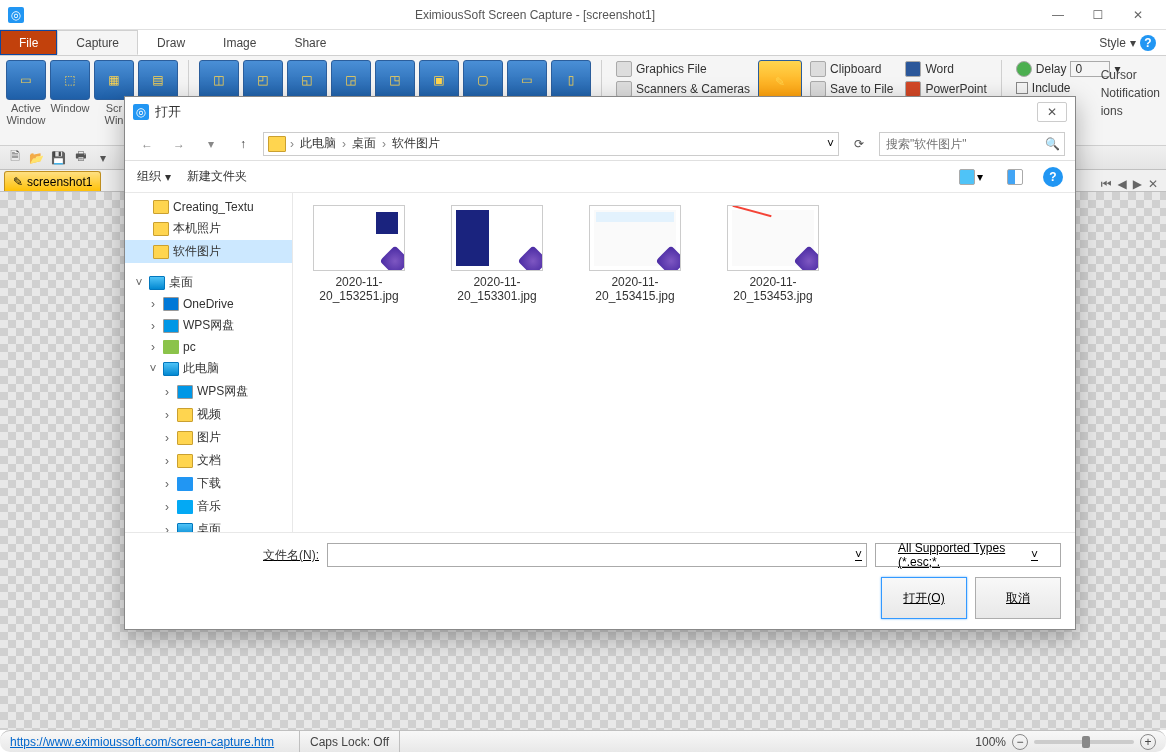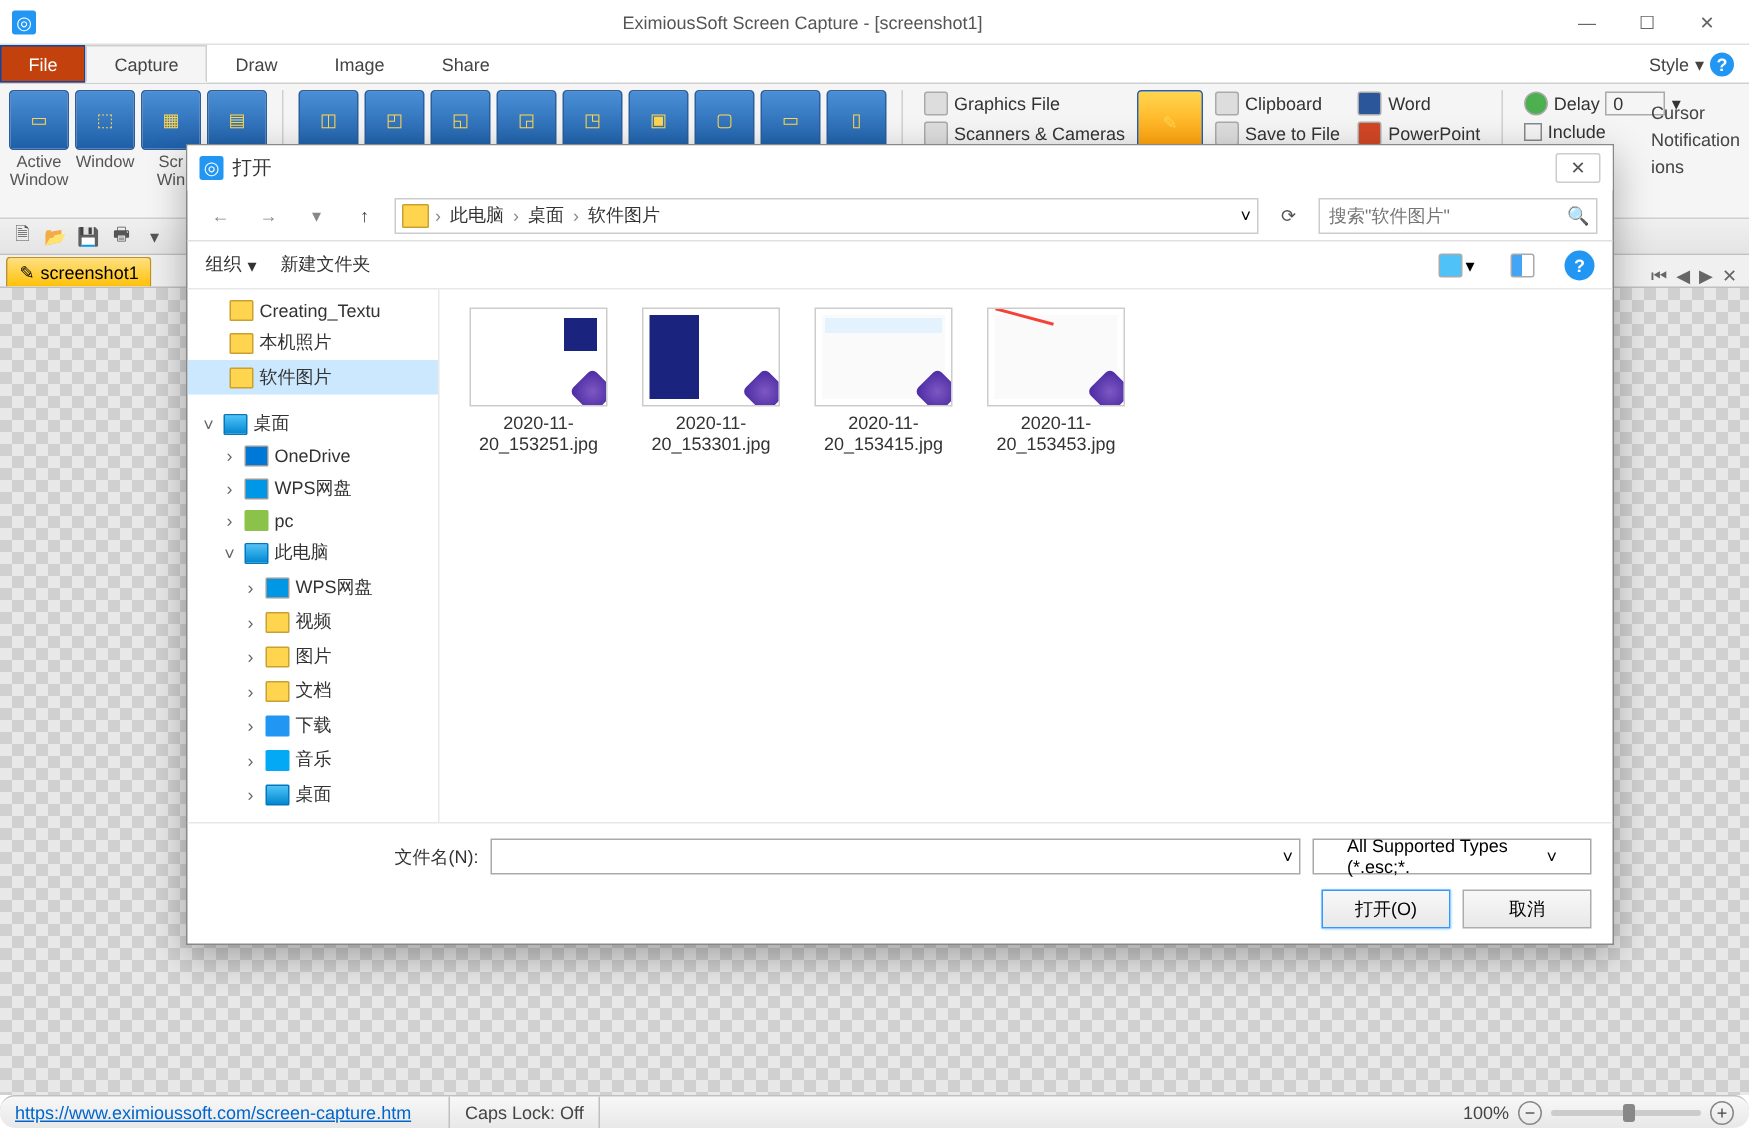--- a/index.html
+++ b/index.html
@@ -80,34 +80,34 @@
 .dlgtree { width: 168px; border-right: 1px solid #e8e8e8; overflow: auto; padding: 4px 0; }
 .dlgtree .node { display: flex; align-items: center; gap: 4px; padding: 3px 4px; color: #333; cursor: pointer; white-space: nowrap; }
 .dlgtree .node .exp { width: 12px; text-align: center; color: #666; }
 .dlgtree .node.selected { background: #cce8ff; }
 .dlgtree .node .ticon { width: 16px; height: 14px; border-radius: 1px; flex-shrink: 0; }
 .folder-ic { background: #ffd54f; border: 1px solid #caa030; }
 .disk-ic { background: linear-gradient(#4fc3f7,#0288d1); border: 1px solid #0277bd; }
 .cloud-ic { background: #fff; border: 1px solid #999; border-radius: 50%; }
 .user-ic { background: #8bc34a; border-radius: 50%; }
 
-.dlgfiles { flex: 1; padding: 12px; display: flex; align-content: flex-start; flex-wrap: wrap; gap: 7px; overflow: auto; }
+.dlgfiles { flex: 1; padding: 12px; display: flex; align-content: flex-start; flex-wrap: wrap; gap: 30px; overflow: auto; }
 .fileitem { width: 108px; display: flex; flex-direction: column; align-items: center; gap: 4px; cursor: pointer; }
 .fileitem .thumb { width: 92px; height: 66px; background: #fff; border: 1px solid #ccc; position: relative; overflow: hidden; }
 .fileitem .thumb .inner { position: absolute; inset: 4px; background: #e3f2fd; }
 .fileitem .thumb .badge { position: absolute; right: -2px; bottom: -2px; width: 22px; height: 22px; background: radial-gradient(circle,#7e57c2,#4527a0); border-radius: 4px; transform: rotate(45deg); }
 .fileitem .fname { font-size: 12px; color: #333; text-align: center; line-height: 14px; }
 
 .dlgbottom { padding: 10px 14px; display: flex; flex-direction: column; gap: 10px; border-top: 1px solid #e8e8e8; }
-.dlgbottom .row { display: flex; align-items: center; gap: 8px; }
+.dlgbottom .row { display: flex; align-items: center; gap: 8px; text-decoration: underline; }
 .dlgbottom .lbl { width: 180px; text-align: right; color: #333; }
 .dlgbottom .fnameinput { flex: 1; height: 24px; border: 1px solid #aaa; padding: 0 4px; display: flex; align-items: center; justify-content: space-between; }
 .dlgbottom .typesel { width: 186px; height: 24px; border: 1px solid #aaa; padding: 0 22px; display: flex; align-items: center; justify-content: space-between; }
 .dlgbottom .btns { display: flex; justify-content: flex-end; gap: 8px; }
-.dlgbottom .dbtn { width: 86px; height: 26px; border: 1px solid #adadad; background: linear-gradient(#f8f8f8,#e8e8e8); display: flex; align-items: center; justify-content: center; cursor: pointer; }
+.dlgbottom .dbtn { width: 86px; height: 42px; border: 1px solid #adadad; background: linear-gradient(#f8f8f8,#e8e8e8); display: flex; align-items: center; justify-content: center; cursor: pointer; }
 .dlgbottom .dbtn.primary { border: 1px solid #3399ff; box-shadow: 0 0 2px #66b3ff; }
 
 
 .rightlabels { position: absolute; right: 6px; top: 68px; display: flex; flex-direction: column; gap: 4px; font-size: 11px; color: #444; }
 </style>
 </head>
 <body>
 
 <div class="titlebar">
   <div class="appicon">◎</div>

